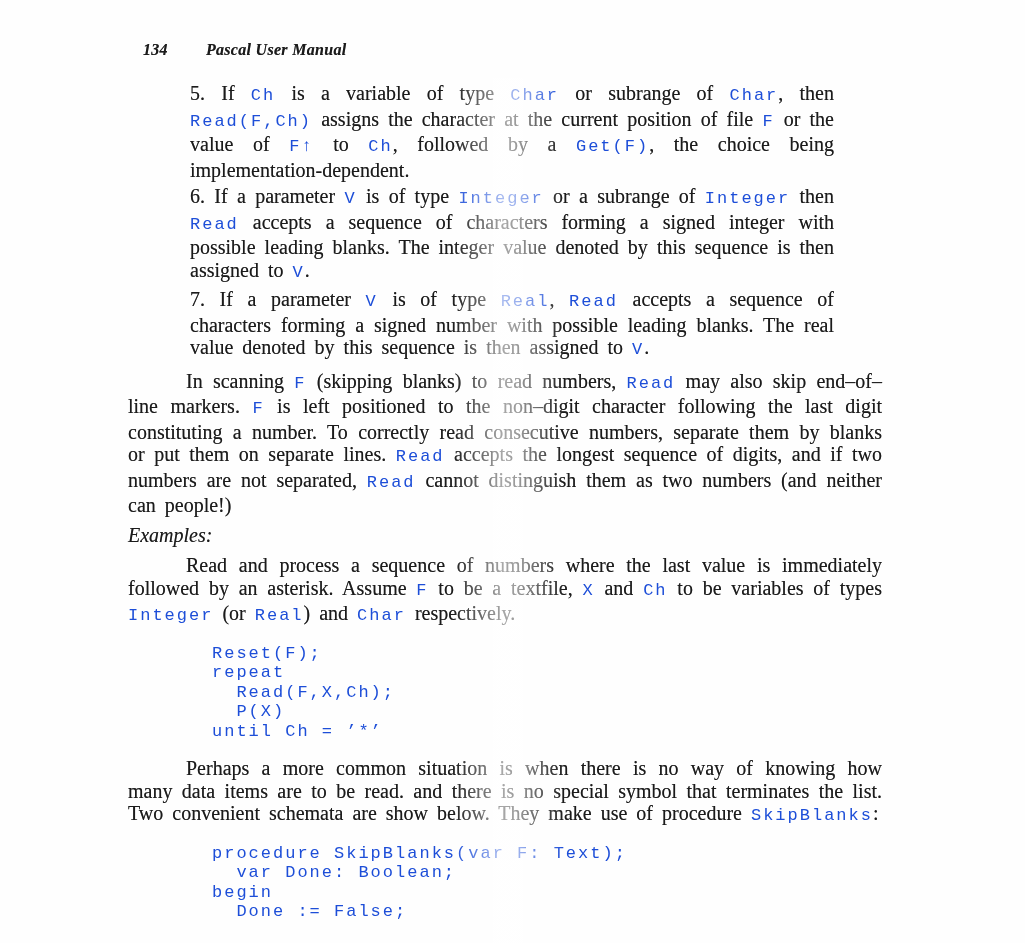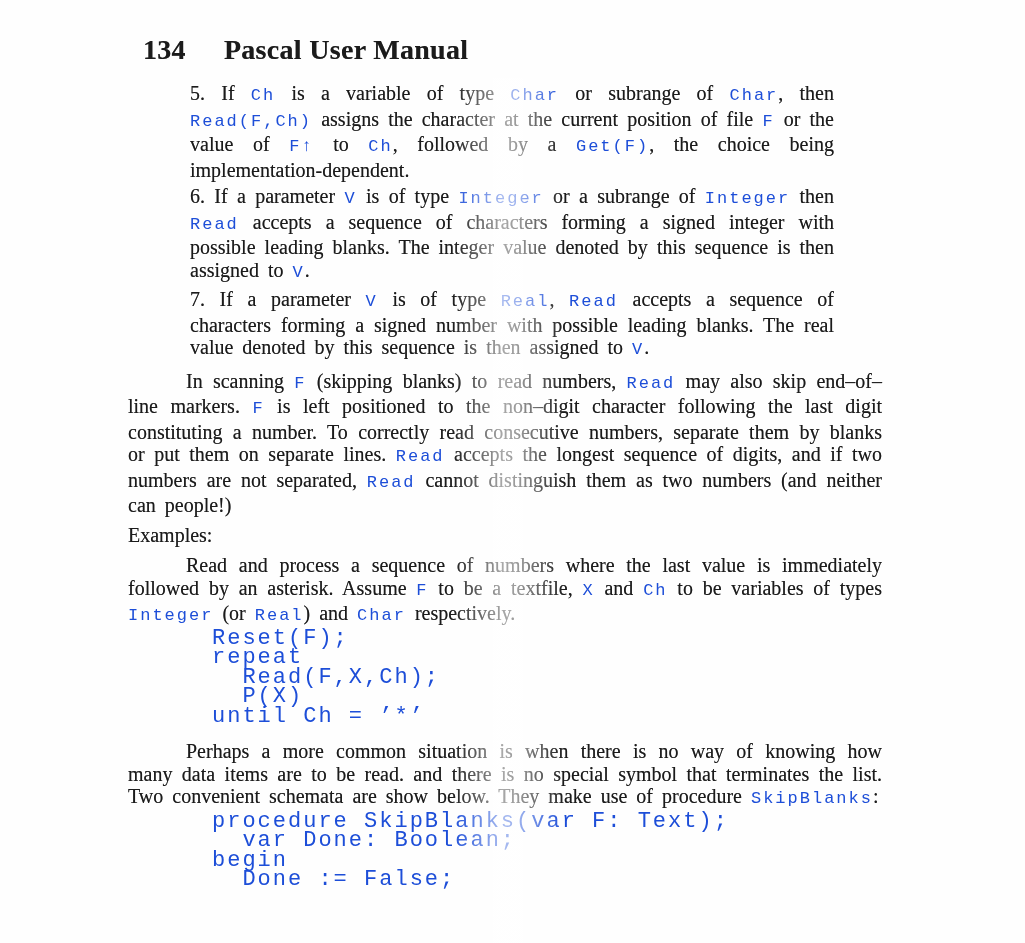--- a/index.html
+++ b/index.html
@@ -14,24 +14,25 @@
     text-shadow: 0 0 0.5px rgba(20,20,20,0.55);
   }
   .content {
     position: absolute;
     left: 128px;
     top: 38px;
     width: 754px;
   }
   .page-header {
     font-weight: bold;
-    font-size: 28px;
+    font-size: 16px;
     line-height: 24px;
     margin-bottom: 20px;
     letter-spacing: 0.3px;
+    font-style: italic;
   }
   .page-header .pageno { margin-left: 15px; }
   .page-header .booktitle { margin-left: 38px; }
   .body-text {
     font-size: 20px;
     line-height: 22.5px;
     text-align: justify;
     word-spacing: 4px;
   }
   .list-item {
@@ -45,28 +46,29 @@
     font-family: "Liberation Mono", "DejaVu Sans Mono", monospace;
     color: #1d4ed8;
     text-shadow: none;
   }
   .mono {
     font-size: 17px;
     letter-spacing: 2px;
     word-spacing: 0;
   }
   .examples-heading {
+    font-style: italic;
     font-size: 20px;
     line-height: 22.5px;
     margin-top: 7px;
   }
   pre.codeblock {
-    margin: 1px;
+    margin: 16px;
     margin-left: 84px;
-    font-size: 22px;
+    font-size: 17px;
     line-height: 19.5px;
     letter-spacing: 2px;
     white-space: pre;
   }
   .mt8  { margin-top: 8px; }
   .mt10 { margin-top: 10px; }
   .mt14 { margin-top: 14px; }
   .crease {
     position: absolute;
     top: 78px;

